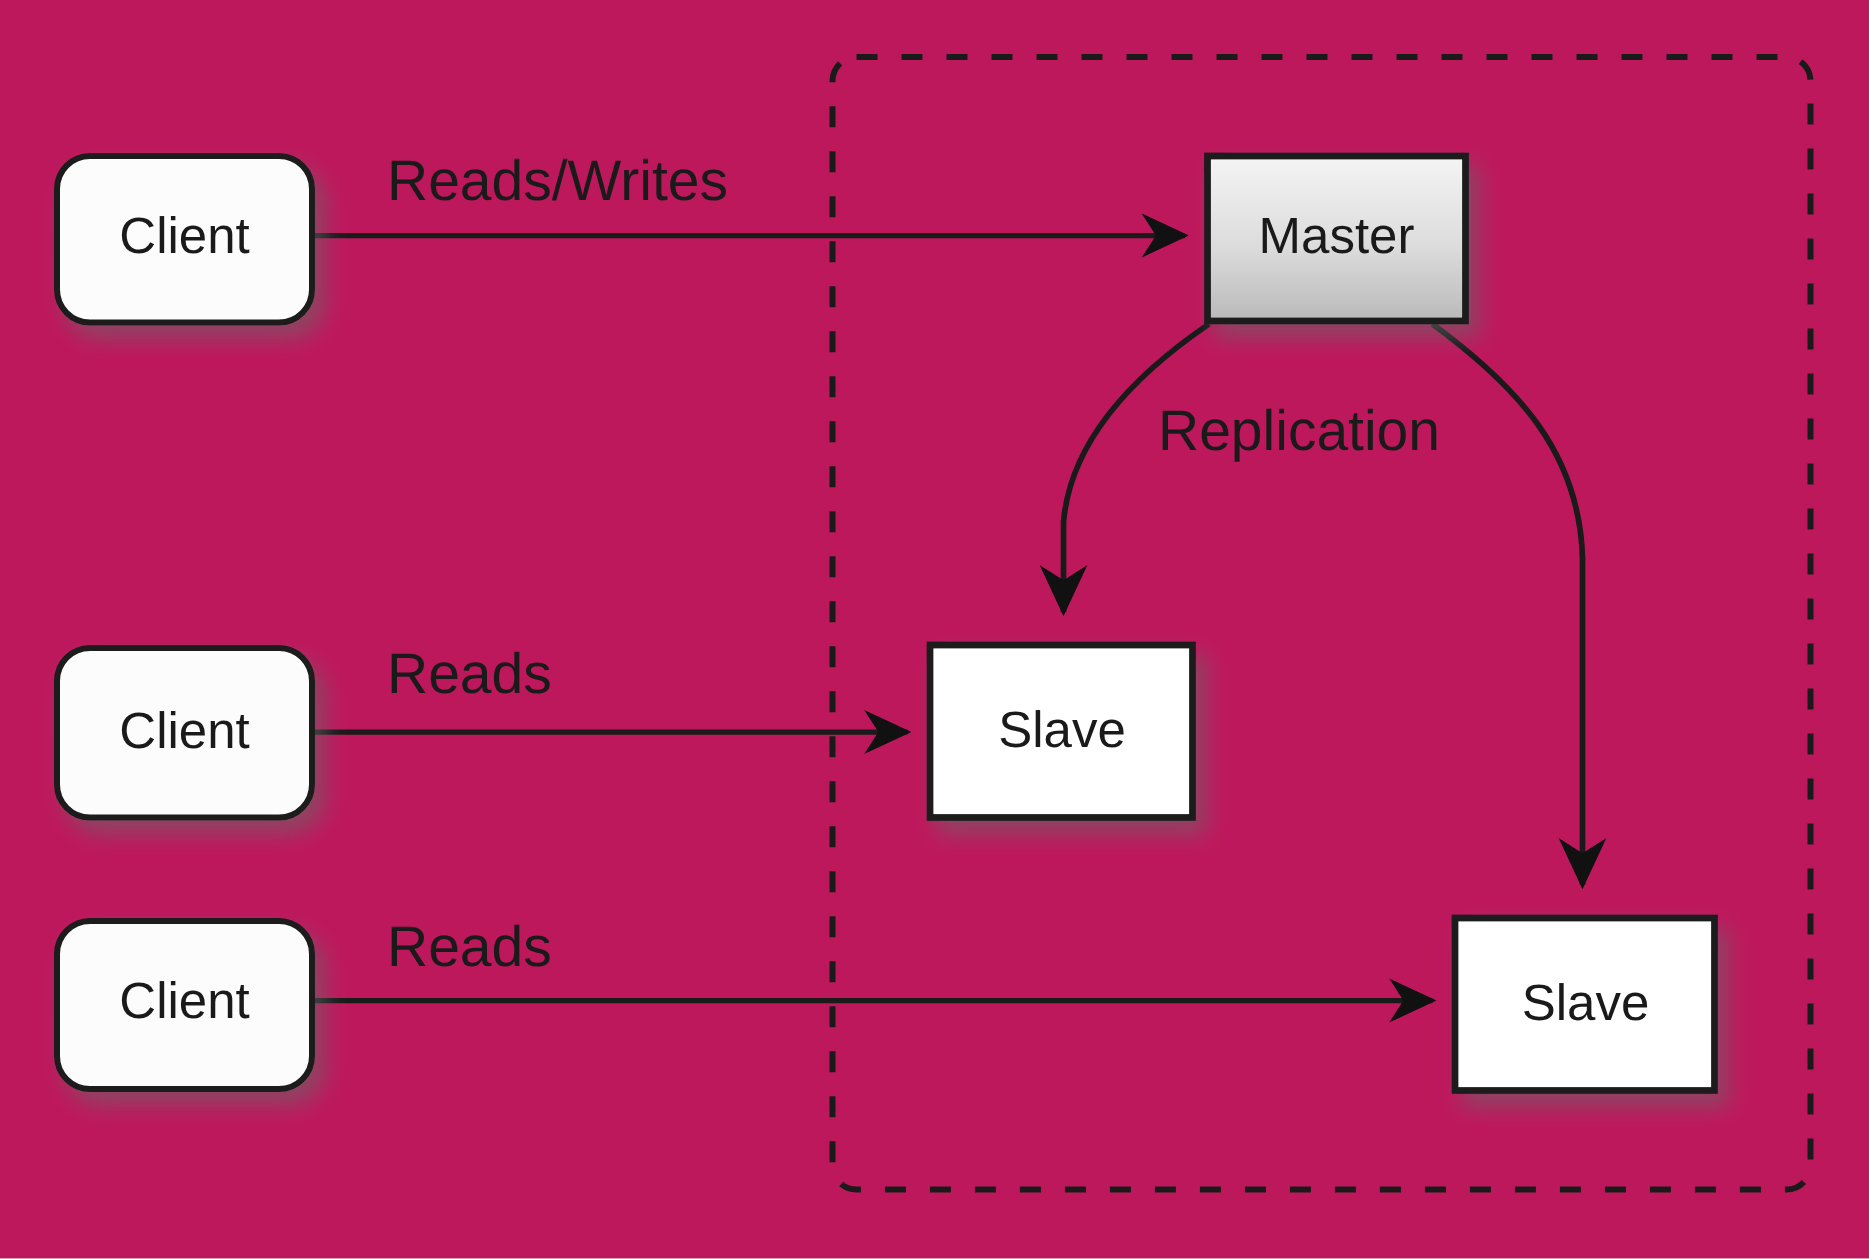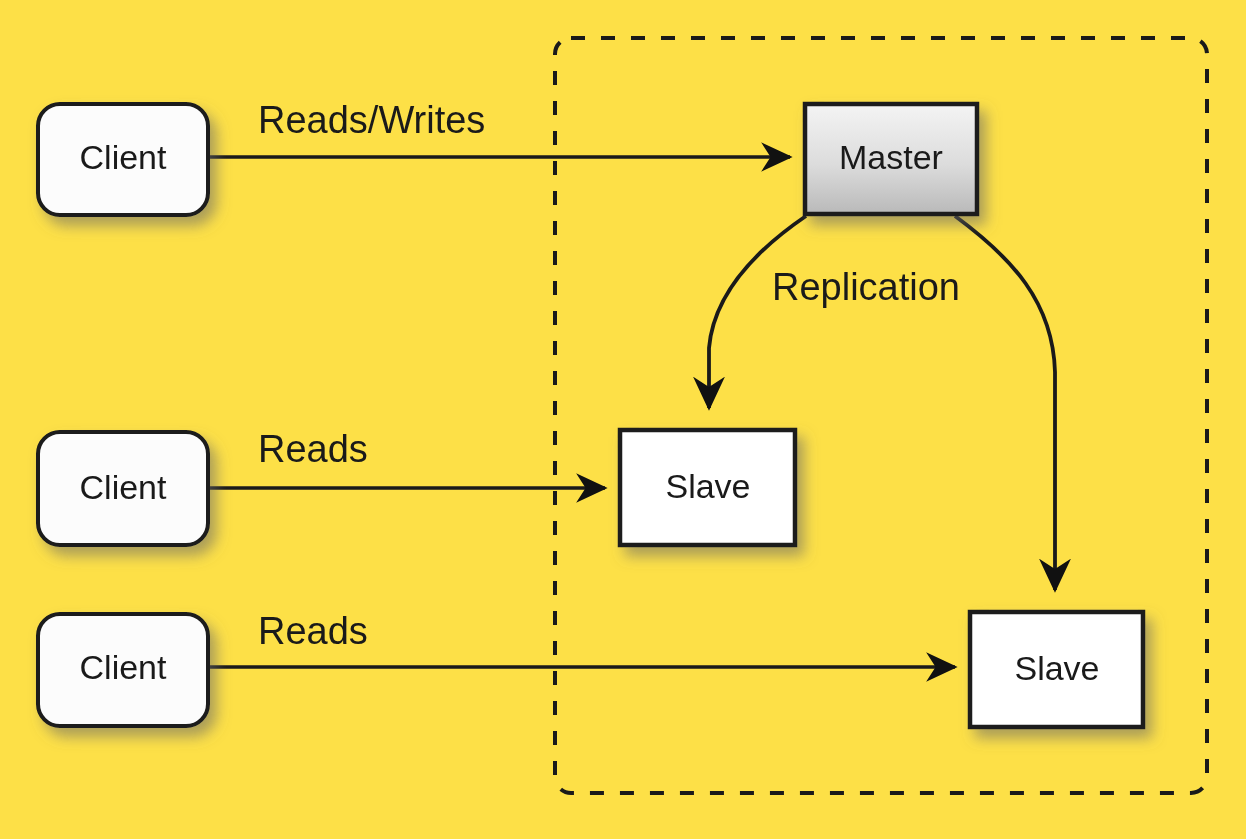--- a/index.html
+++ b/index.html
@@ -7,21 +7,21 @@
     padding: 0;
     background: #ffffff;
   }
   body {
     font-family: "Liberation Sans", sans-serif;
   }
   #canvas {
     position: relative;
     width: 1246px;
     height: 839px;
-    background: #fde047;
+    background: #be185d;
     overflow: hidden;
   }
   #diagram-svg {
     position: absolute;
     left: 0;
     top: 0;
     width: 1246px;
     height: 839px;
   }
   .node-label {

